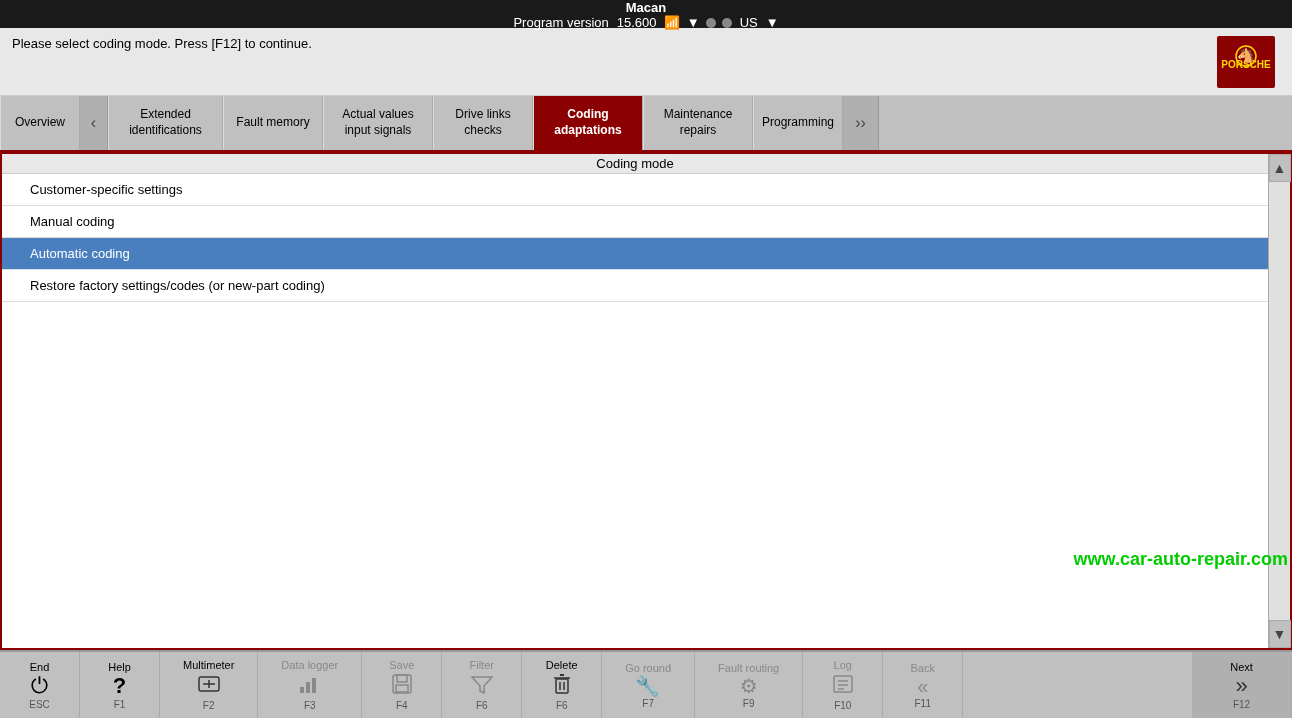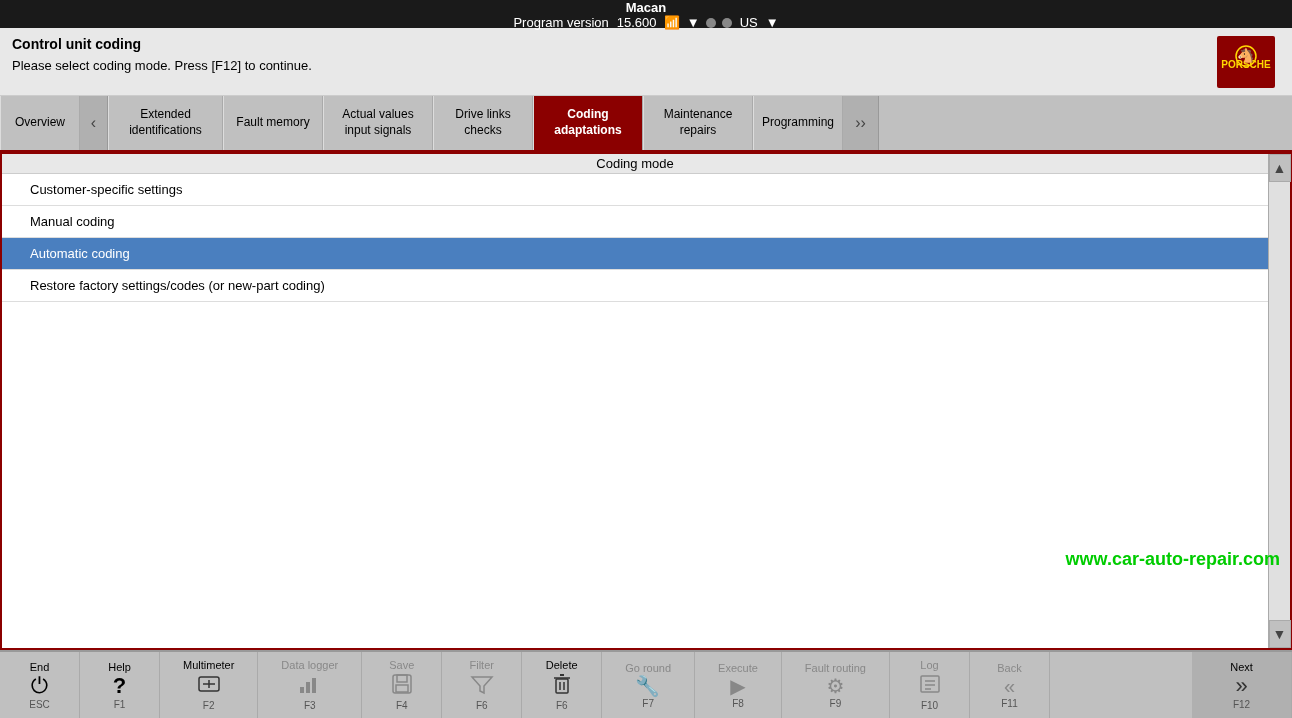--- a/index.html
+++ b/index.html
@@ -130,21 +130,21 @@
       font-size: 13px;
       color: #000;
     }
     .list-item.selected {
       background: #4a7fbf;
       color: white;
     }
     .watermark {
       position: absolute;
       bottom: 80px;
-      right: 12px;
+      right: 4px;
       color: #00cc00;
       font-size: 18px;
       font-weight: bold;
       font-family: Arial, sans-serif;
     }
 
     
     .scrollbar {
       width: 22px;
       background: #d0d0d0;
@@ -236,21 +236,20 @@
       <span style="width:10px;height:10px;border-radius:50%;background:#888;display:inline-block;"></span>
       <span style="width:10px;height:10px;border-radius:50%;background:#888;display:inline-block;"></span>
     </div>
     <span>US</span>
     <span>▼</span>
   </div>
 </div>
 
 <div class="header-area">
   <div class="header-text">
-    <div class="header-title">Control unit coding</div>
     <div class="header-subtitle">Please select coding mode. Press [F12] to continue.</div>
   </div>
   <div class="porsche-logo">
     <svg viewBox="0 0 58 52" xmlns="http://www.w3.org/2000/svg">
       <rect width="58" height="52" fill="#8b0000" rx="2"></rect>
       <text x="29" y="32" text-anchor="middle" fill="gold" font-size="10" font-weight="bold" font-family="Arial">PORSCHE</text>
       <circle cx="29" cy="20" r="10" fill="none" stroke="gold" stroke-width="1.5"></circle>
       <text x="29" y="24" text-anchor="middle" fill="gold" font-size="14">🐴</text>
     </svg>
   </div>
@@ -393,25 +392,20 @@
     </span>
     <span class="btn-key">F6</span>
   </div>
 
   <div class="toolbar-btn disabled">
     <span class="btn-label">Go round</span>
     <span class="btn-icon" style="color:#888;">🔧</span>
     <span class="btn-key">F7</span>
   </div>
 
-  <div class="toolbar-btn disabled">
-    <span class="btn-label">Execute</span>
-    <span class="btn-icon" style="color:#888;">▶</span>
-    <span class="btn-key">F8</span>
-  </div>
 
   <div class="toolbar-btn disabled">
     <span class="btn-label">Fault routing</span>
     <span class="btn-icon" style="color:#888;">⚙</span>
     <span class="btn-key">F9</span>
   </div>
 
   <div class="toolbar-btn disabled">
     <span class="btn-label">Log</span>
     <span class="btn-icon">

